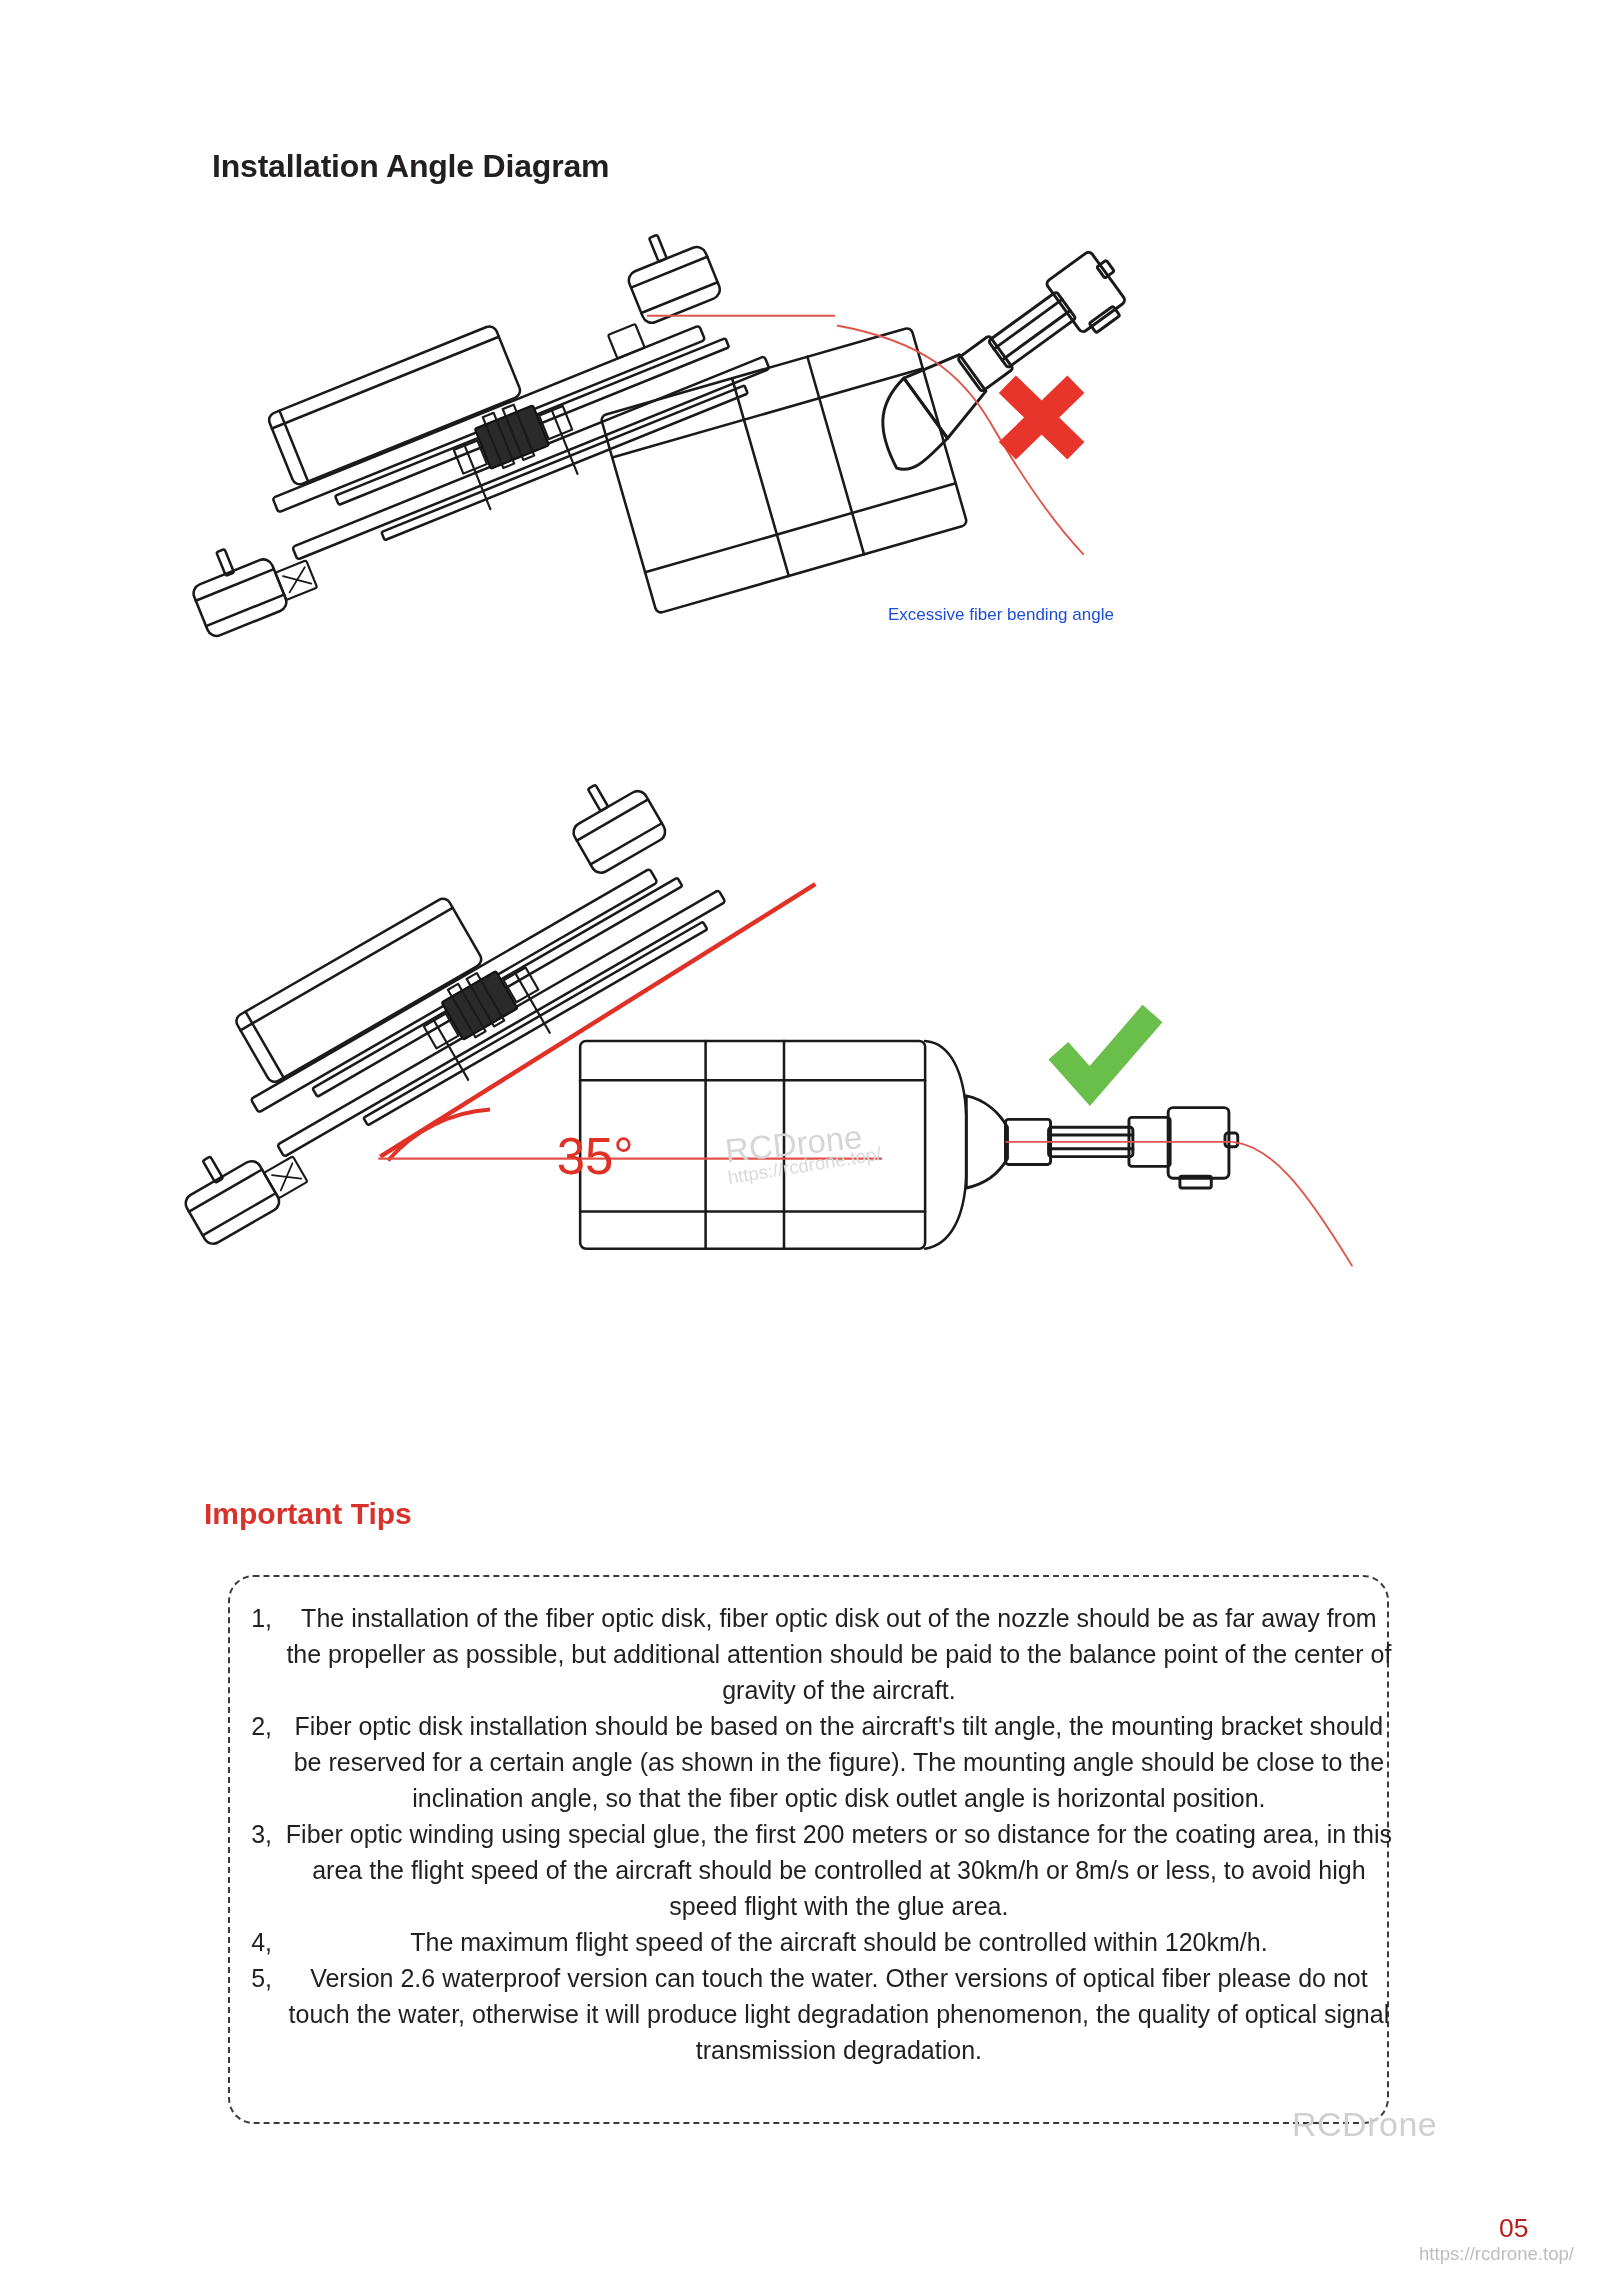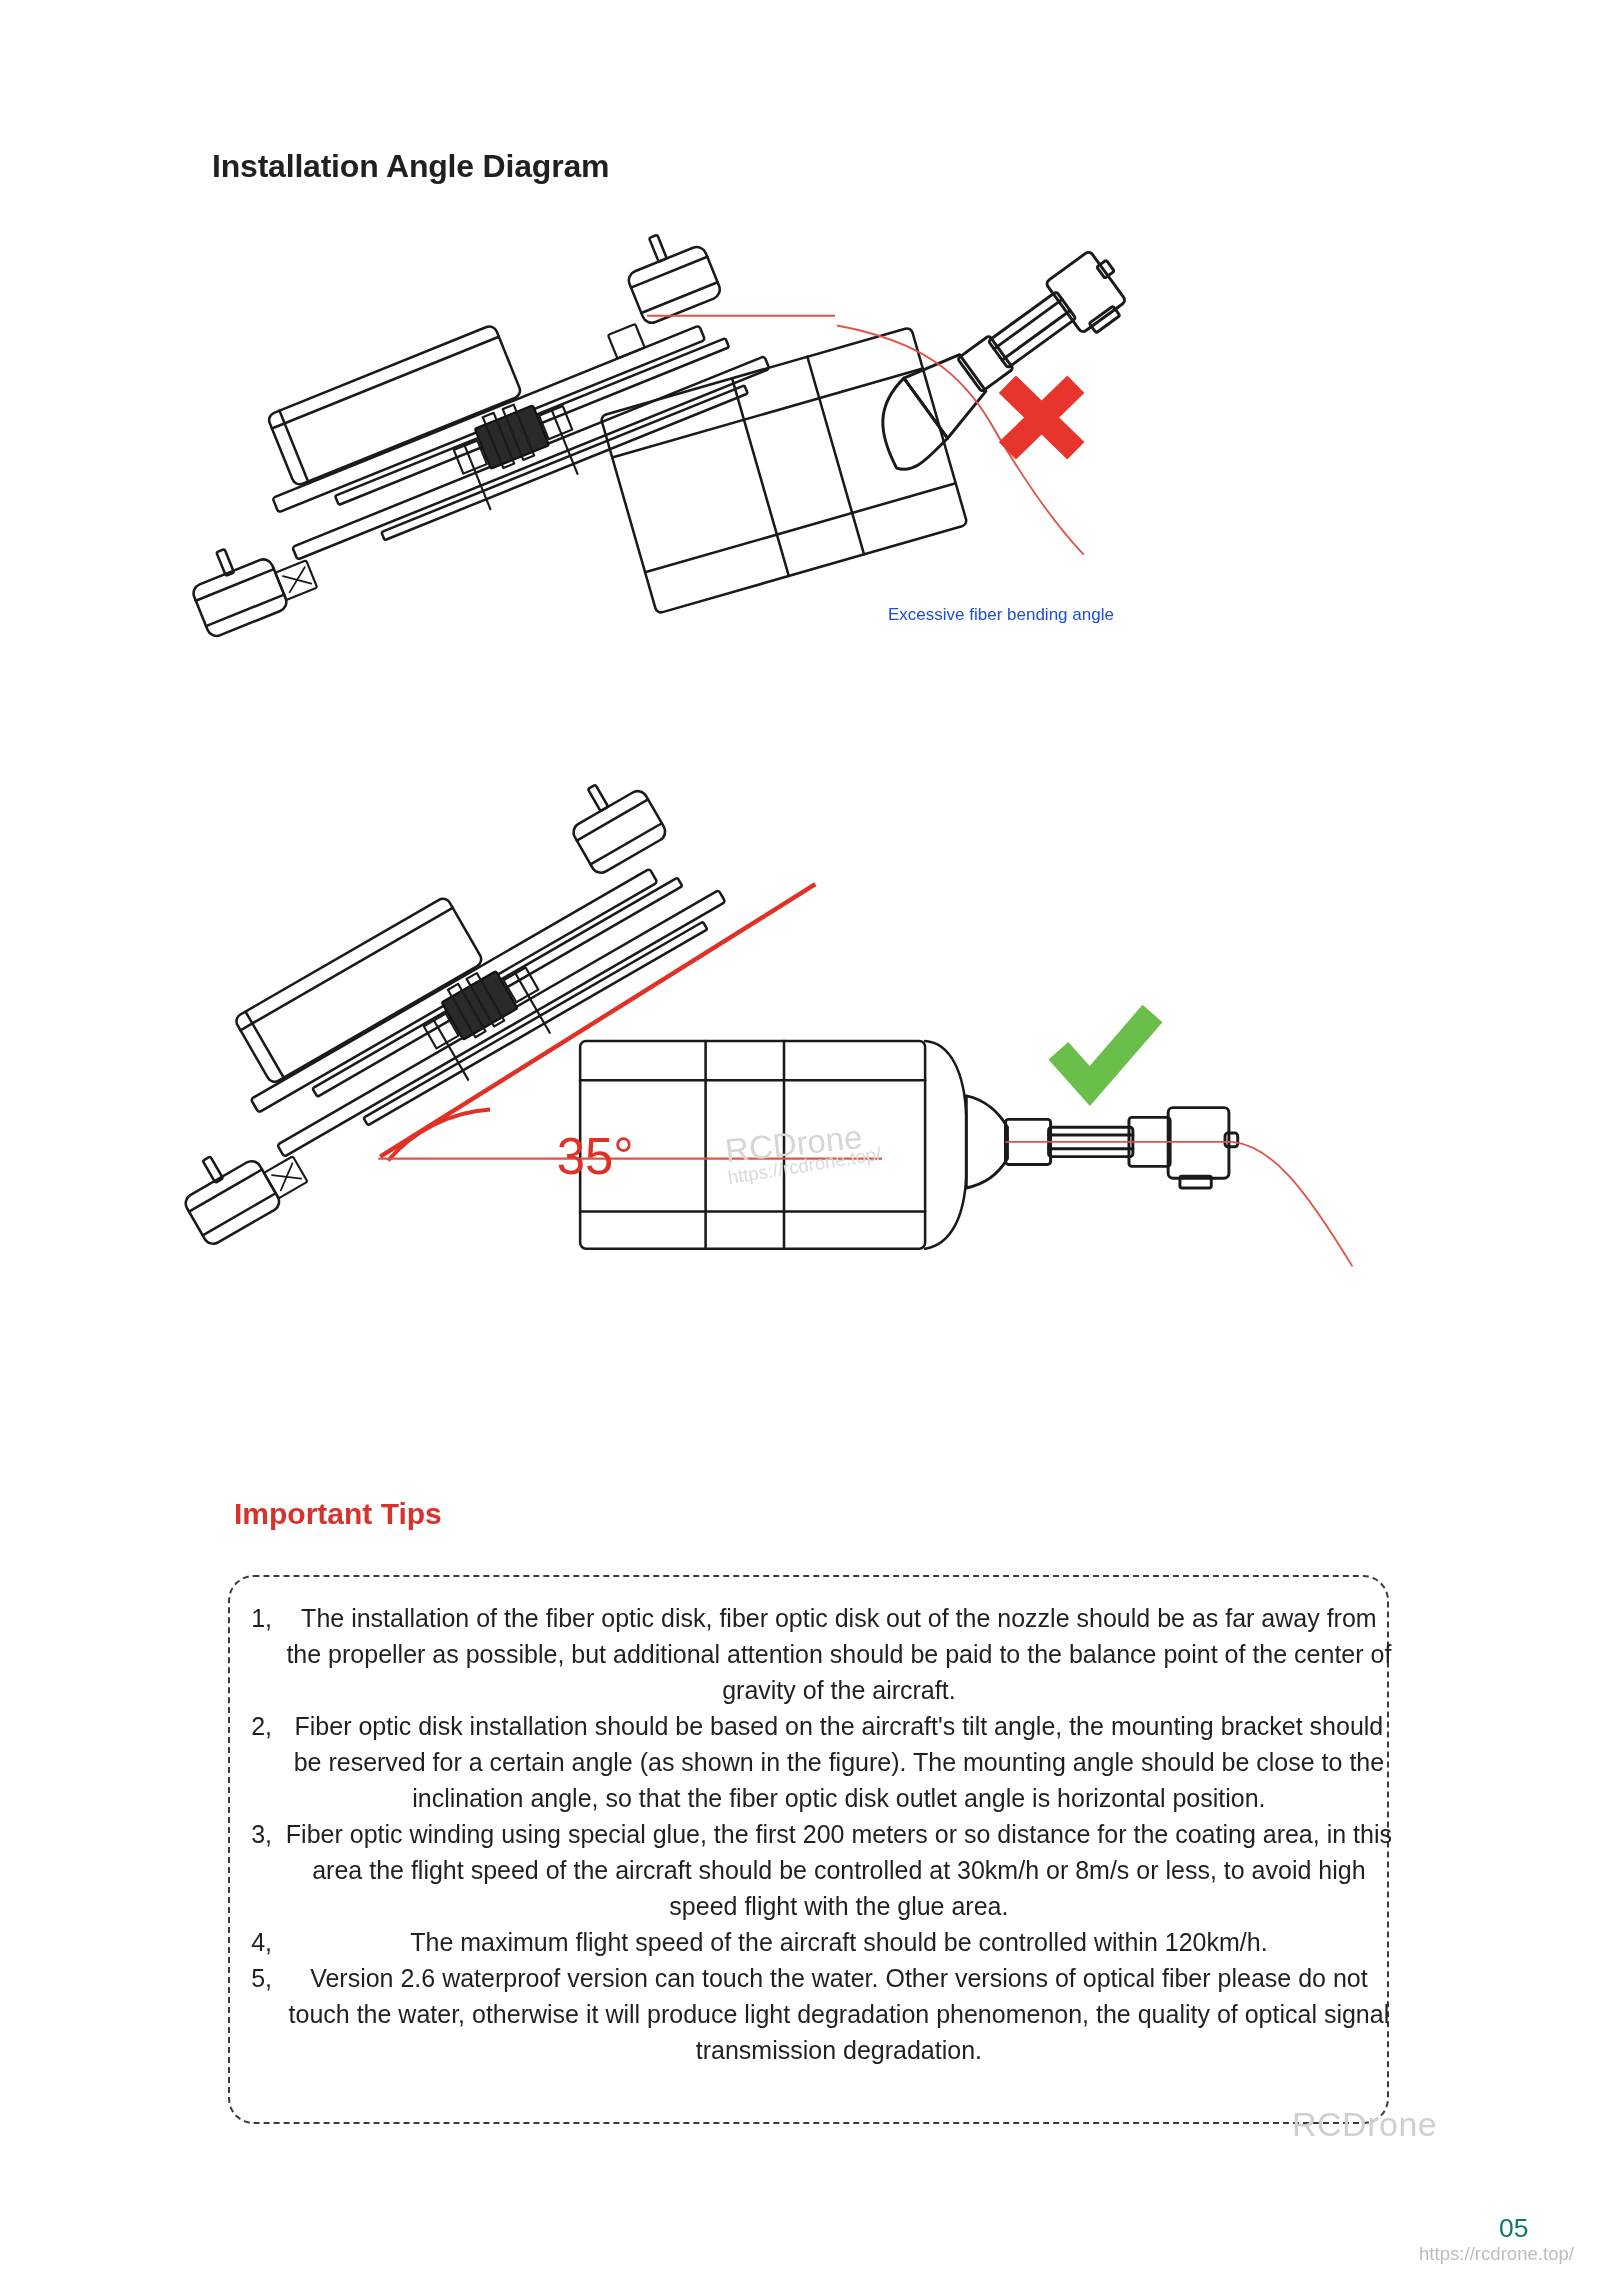--- a/index.html
+++ b/index.html
@@ -74,21 +74,21 @@
     left: 1292px;
     top: 2105px;
     font-size: 34px;
     color: #cfcfcf;
     letter-spacing: 0.5px;
   }
 
   
   .tips-heading {
     position: absolute;
-    left: 234px;
+    left: 204px;
     top: 1497px;
     font-size: 30px;
     font-weight: bold;
     color: #d8322c;
   }
   .tips-box {
     position: absolute;
     left: 228px;
     top: 1575px;
     width: 1161px;
@@ -122,21 +122,21 @@
     flex: 1 1 auto;
     text-align: center;
   }
 
   
   .page-number {
     position: absolute;
     left: 1499px;
     top: 2213px;
     font-size: 26.5px;
-    color: #0f766e;
+    color: #b91c1c;
   }
   .footer-url {
     position: absolute;
     left: 1419px;
     top: 2243px;
     font-size: 18.6px;
     color: #bdbdbd;
   }
 
   

